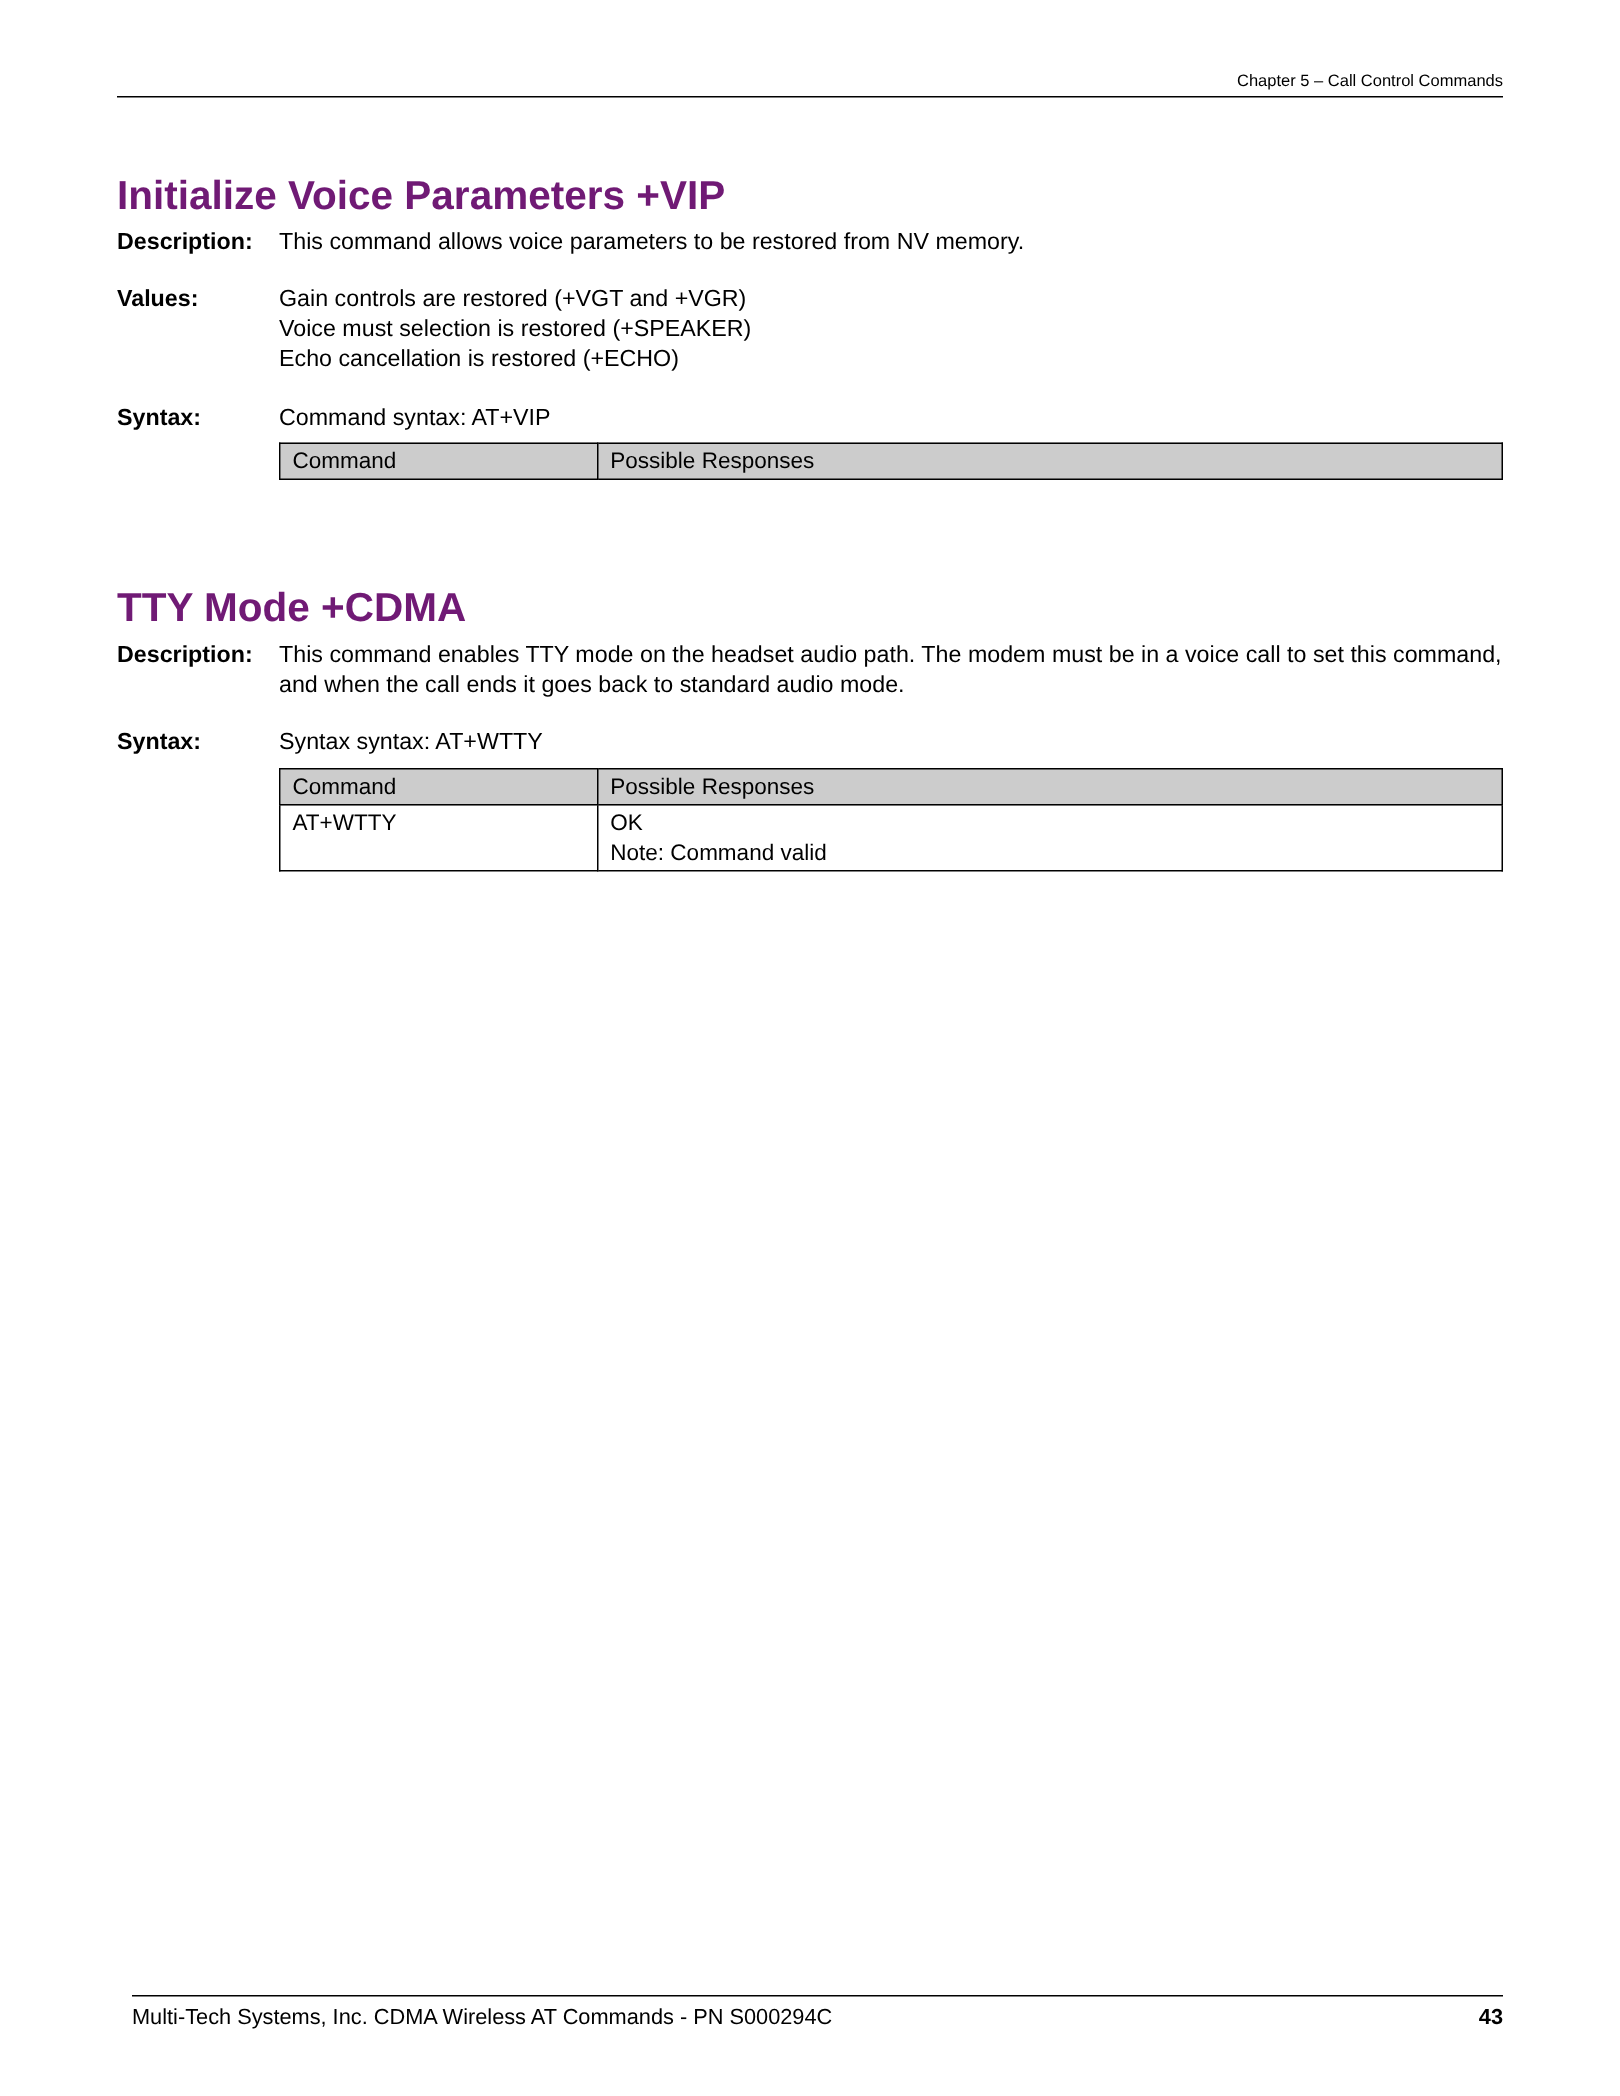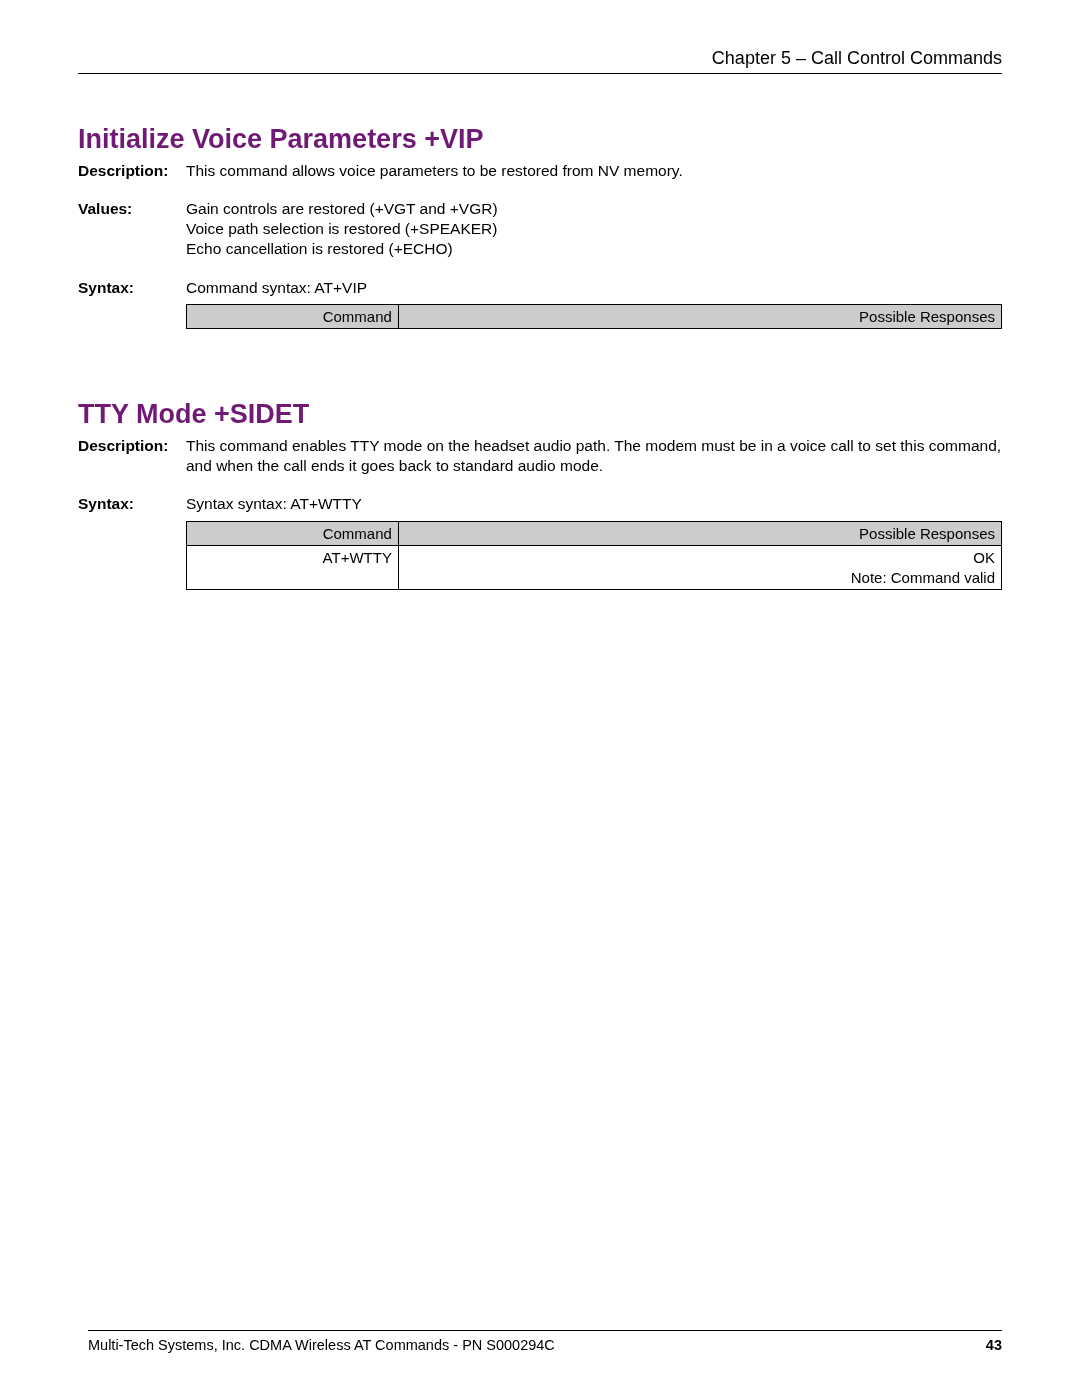--- a/index.html
+++ b/index.html
@@ -11,21 +11,21 @@
     color: #000;
     width: 1080px;
     height: 1397px;
     position: relative;
   }
   .page {
     padding: 48px 78px 0 78px;
   }
   .header-right {
     text-align: right;
-    font-size: 18px;
+    font-size: 11px;
     padding-bottom: 4px;
   }
   .hr-top {
     border: none;
     border-top: 1.5px solid #000;
     margin: 0 0 50px 0;
   }
   .section-title {
     color: #701a75;
     font-size: 27px;
@@ -49,21 +49,21 @@
   }
   .gap { height: 16px; }
   .mini-gap { height: 6px; }
   table.cmd {
     border-collapse: collapse;
     width: 100%;
     font-size: 15px;
   }
   table.cmd th, table.cmd td {
     border: 1px solid #000;
-    text-align: right;
+    text-align: left;
     font-weight: normal;
     padding: 2px 6px 2px 8px;
     vertical-align: top;
   }
   table.cmd th {
     background: #cccccc;
   }
   .col-cmd { width: 26%; }
   .section-block { margin-bottom: 70px; }
   .footer {
@@ -99,21 +99,21 @@
       <div class="label-col">Description:</div>
       <div class="body-col">This command allows voice parameters to be restored from NV memory.</div>
     </div>
 
     <div class="gap"></div>
 
     <div class="row">
       <div class="label-col">Values:</div>
       <div class="body-col">
         <div>Gain controls are restored (+VGT and +VGR)</div>
-        <div>Voice path selection is restored (+SPEAKER)</div>
+        <div>Voice must selection is restored (+SPEAKER)</div>
         <div>Echo cancellation is restored (+ECHO)</div>
       </div>
     </div>
 
     <div class="gap"></div>
 
     <div class="row">
       <div class="label-col">Syntax:</div>
       <div class="body-col">
         <div>Command syntax: AT+VIP</div>
@@ -124,21 +124,21 @@
             <th class="col-cmd">Command</th>
             <th>Possible Responses</th>
           </tr>
         </tbody>
           </table>
       </div>
     </div>
   </div>
 
   <div class="section-block">
-    <div class="section-title">TTY Mode  +SIDET</div>
+    <div class="section-title">TTY Mode  +CDMA</div>
 
     <div class="row">
       <div class="label-col">Description:</div>
       <div class="body-col">This command enables TTY mode on the headset audio path. The modem must be in a voice call to set this command, and when the call ends it goes back to standard audio mode.</div>
     </div>
 
     <div class="gap"></div>
 
     <div class="row">
       <div class="label-col">Syntax:</div>

